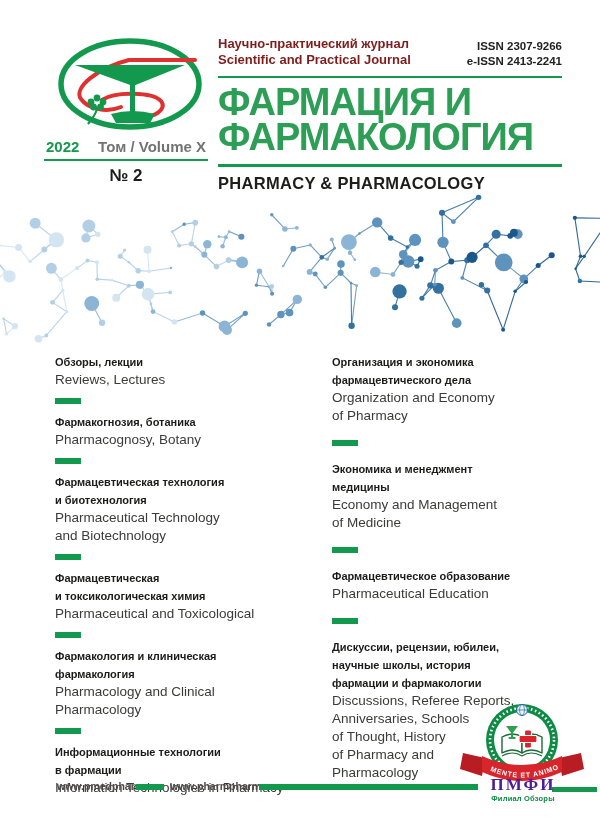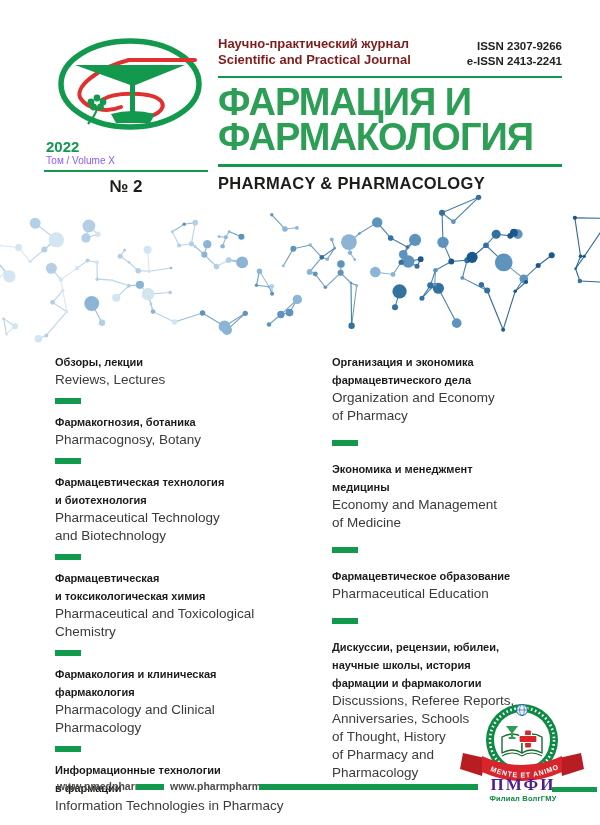--- a/index.html
+++ b/index.html
@@ -5,23 +5,23 @@
   html,body{margin:0;padding:0;}
   body{width:600px;height:825px;background:#ffffff;font-family:"Liberation Sans",sans-serif;
        position:relative;overflow:hidden;color:var(--ink);}
   :root{--green:#13994d;--green-title:#2d9e55;--red:#d8252b;--red-dark:#b91d24;--ink:#22221f;}
 
   .page{position:absolute;inset:0;}
 
   
   .logo-block{position:absolute;left:44px;top:36px;width:164px;}
   .logo-svg{display:block;margin:0 auto;}
-  .vol-row{display:flex;justify-content:space-between;align-items:baseline;margin-top:6px;padding:0 2px;flex-direction:column;}
+  .vol-row{display:flex;justify-content:space-between;align-items:baseline;margin-top:6px;padding:0 2px;}
   .year{color:var(--green);font-weight:bold;font-size:15px;}
-  .volume{font-size:10px;color:#8b5cf6;font-weight:normal;}
+  .volume{font-size:15px;color:#737373;font-weight:bold;}
   .vol-rule{height:2px;background:var(--green);margin-top:4px;}
   .issue{text-align:center;font-weight:bold;font-size:17px;margin-top:5px;color:#1c1c1a;}
 
   
   .head-right{position:absolute;left:218px;top:36px;width:344px;}
   .label-row{display:flex;justify-content:space-between;align-items:flex-start;}
   .jr-label{font-size:13px;line-height:16px;color:#7f1d1d;font-weight:bold;}
   .issn{font-size:11.5px;line-height:15px;font-weight:bold;color:#222;text-align:right;padding-top:3px;}
   .rule{background:var(--green);}
   .rule.thin{height:2px;margin-top:7px;}
@@ -443,21 +443,20 @@
         <div class="sec-ru">Фармацевтическая технология</div>
         <div class="sec-ru">и биотехнология</div>
         <div class="sec-en">Pharmaceutical Technology</div>
         <div class="sec-en">and Biotechnology</div>
       </div>
       <div class="sec-bar"></div>
       <div class="sec">
         <div class="sec-ru">Фармацевтическая</div>
         <div class="sec-ru">и токсикологическая химия</div>
         <div class="sec-en">Pharmaceutical and Toxicological</div>
-        <div class="sec-en">Chemistry</div>
       </div>
       <div class="sec-bar"></div>
       <div class="sec">
         <div class="sec-ru">Фармакология и клиническая</div>
         <div class="sec-ru">фармакология</div>
         <div class="sec-en">Pharmacology and Clinical</div>
         <div class="sec-en">Pharmacology</div>
       </div>
       <div class="sec-bar"></div>
       <div class="sec">
@@ -537,15 +536,15 @@
       <path d="M126,60 L104,65 L107,83 L129,76 Z" fill="#b91d24"></path>
       <path d="M27,63 Q67,81 107,63 L107,79 Q67,97 27,79 Z" fill="#d8252b"></path>
       <path id="mottoArc" d="M31,76 Q67,93 103,76" fill="none"></path>
       <text font-size="7" font-weight="bold" fill="#ffffff" letter-spacing="0.8" font-family="Liberation Sans, sans-serif">
         <textPath href="#mottoArc" startOffset="6%">MENTE ET ANIMO</textPath>
       </text>
     </g>
   </svg>
   <div class="pmfi-wrap">
     <div class="pmfi">ПМФИ</div>
-    <div class="pmfi-branch">Филиал ВолгГМУ</div>
+    <div class="pmfi-branch">Филиал Обзоры</div>
   </div>
 </div>
 
 </body></html>

